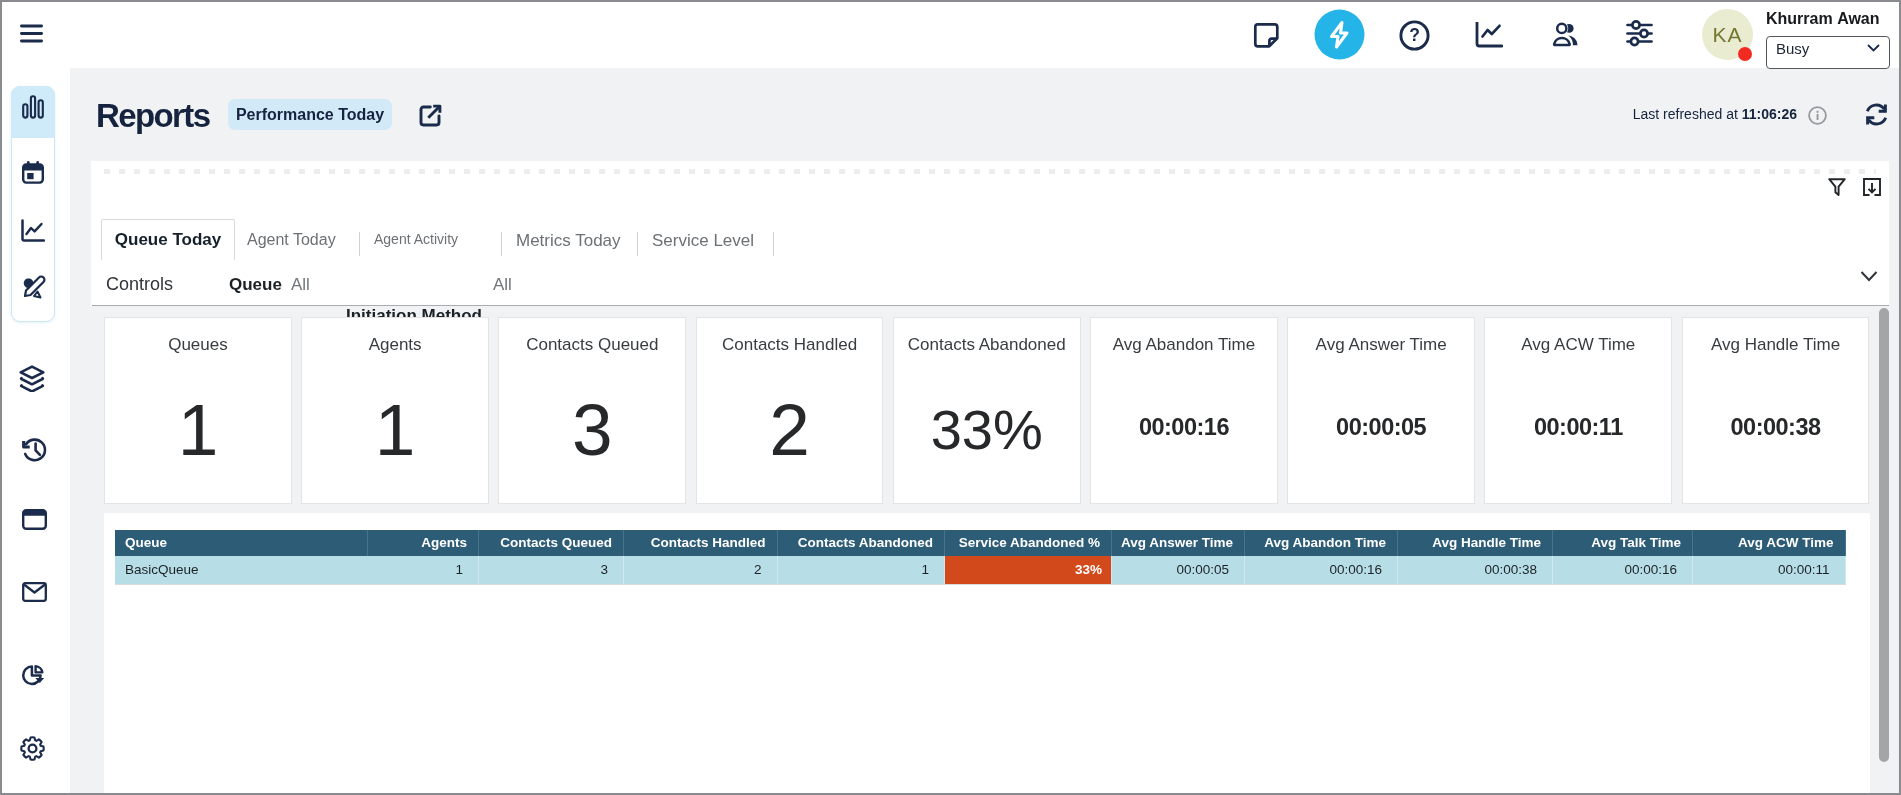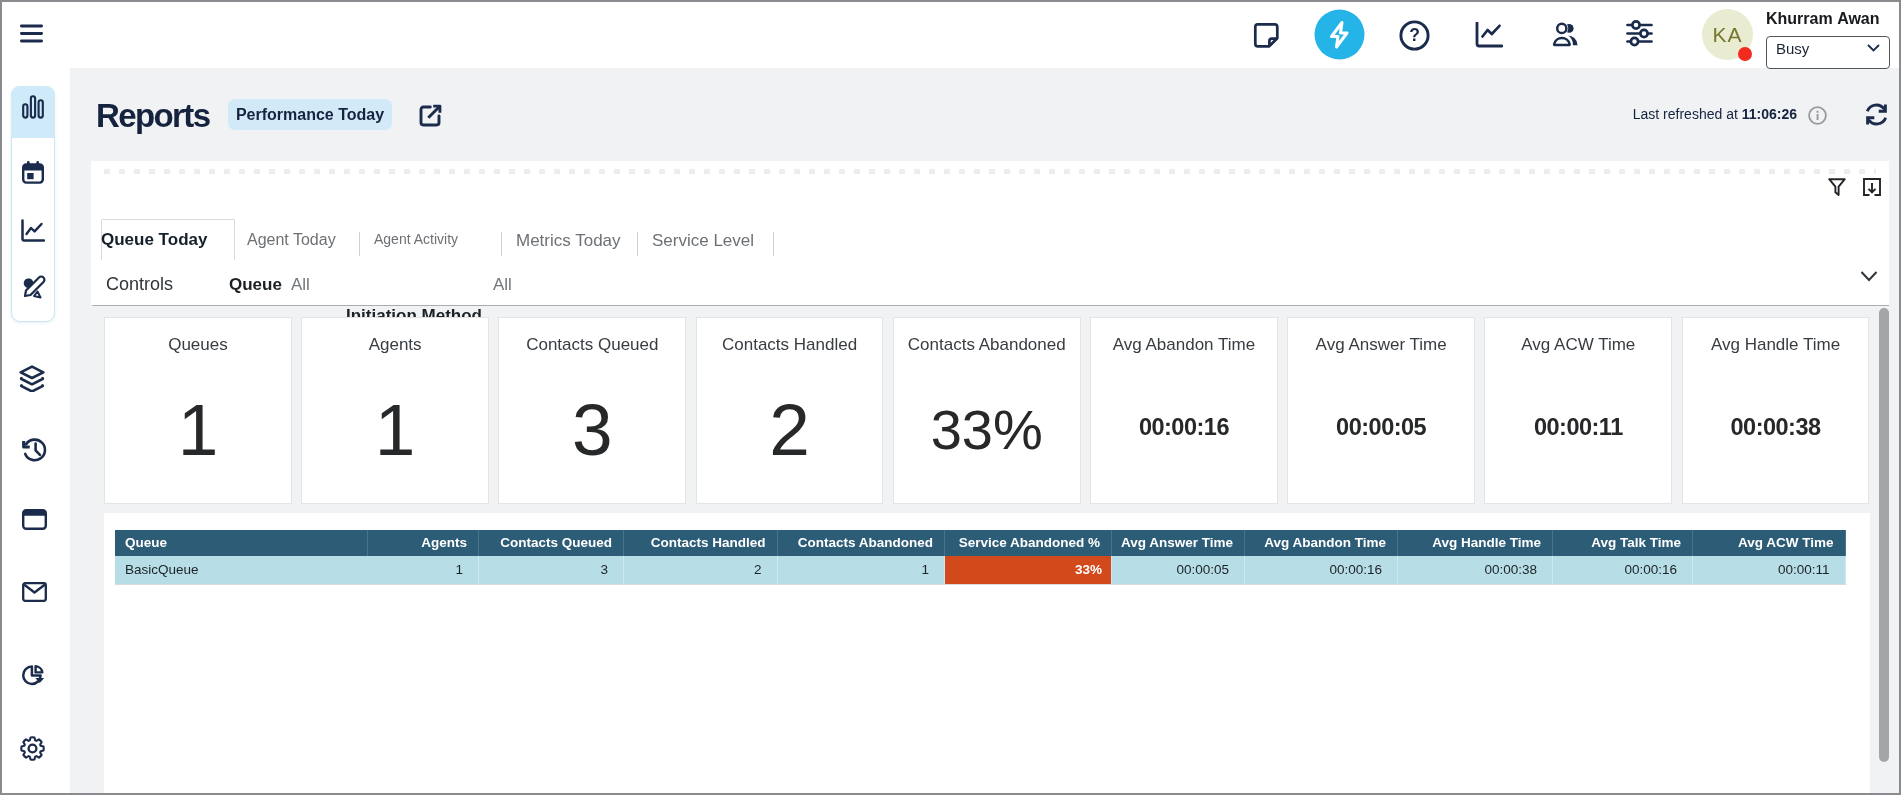--- a/index.html
+++ b/index.html
@@ -165,21 +165,21 @@
 
 <svg class="abs" style="left:1828px;top:178px;" width="18" height="19" viewBox="0 0 18 19">
   <path d="M1.2 1.2 H16.8 L10.6 8.6 V17 L7.4 14.2 V8.6 Z" fill="none" stroke="#222528" stroke-width="1.9" stroke-linejoin="round"></path>
 </svg>
 <svg class="abs" style="left:1863px;top:178px;" width="18" height="18" viewBox="0 0 18 18">
   <path d="M6.5 17 H1 V1 H17 V17 H11.5" fill="none" stroke="#222528" stroke-width="1.9"></path>
   <path d="M9 5 V14 M5.5 10.8 L9 14.4 L12.5 10.8" fill="none" stroke="#222528" stroke-width="1.9"></path>
 </svg>
 
 <div class="abs" style="left:101px;top:219px;width:134px;height:40.5px;border:1.5px solid #d8dadd;border-bottom:none;border-radius:2px 2px 0 0;background:#fff;"></div>
-<div class="abs" style="left:101px;top:219px;width:134px;height:41px;line-height:41px;font-size:17px;font-weight:bold;color:#15202b;">Queue Today</div>
+<div class="abs" style="left:101px;top:219px;width:134px;height:41px;text-align:center;line-height:41px;font-size:17px;font-weight:bold;color:#15202b;">Queue Today</div>
 <div class="abs" style="left:247px;top:231px;font-size:16px;color:#6d7175;">Agent Today</div>
 <div class="abs" style="left:374px;top:231px;font-size:14px;color:#6d7175;">Agent Activity</div>
 <div class="abs" style="left:516px;top:231px;font-size:17px;color:#6d7175;">Metrics Today</div>
 <div class="abs" style="left:652px;top:231px;font-size:17px;color:#6d7175;">Service Level</div>
 <div class="abs" style="left:359px;top:232px;width:1px;height:24px;background:#cfd2d5;"></div>
 <div class="abs" style="left:501px;top:232px;width:1px;height:24px;background:#cfd2d5;"></div>
 <div class="abs" style="left:637px;top:232px;width:1px;height:24px;background:#cfd2d5;"></div>
 <div class="abs" style="left:773px;top:232px;width:1px;height:24px;background:#cfd2d5;"></div>
 
 <div class="abs" style="left:106px;top:274px;font-size:18px;color:#30353a;">Controls</div>

